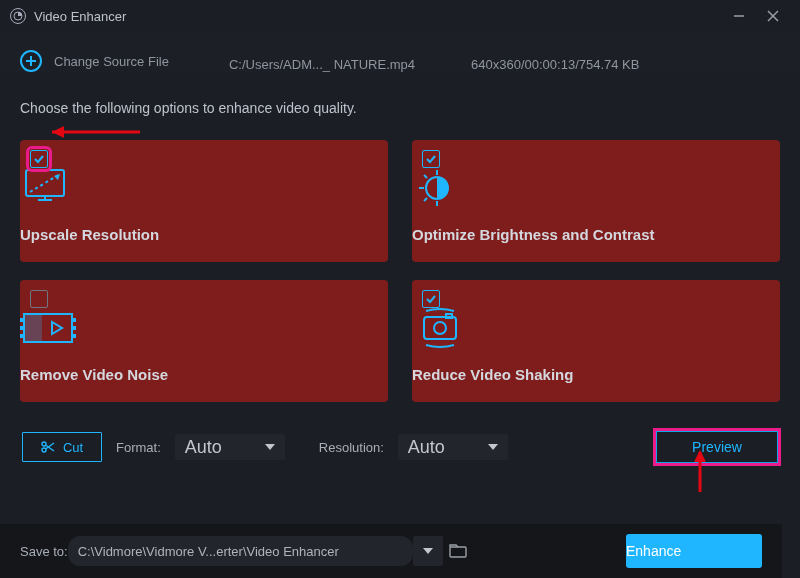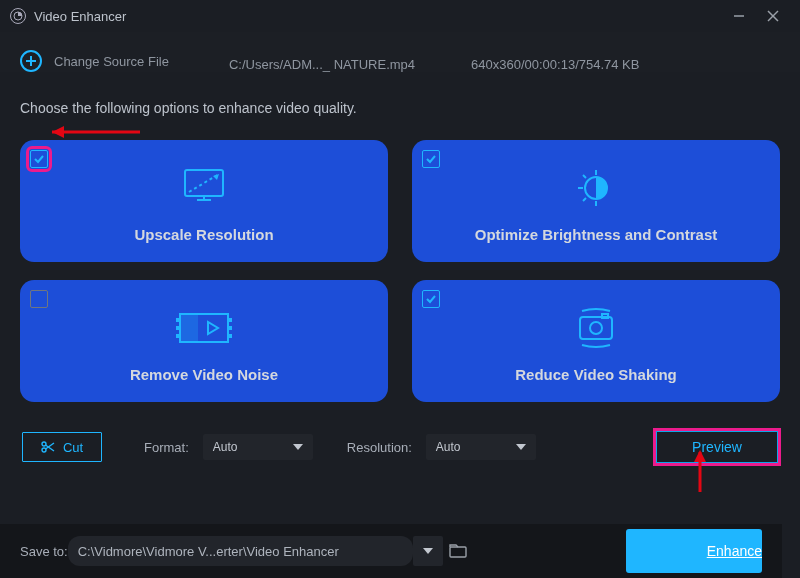--- a/index.html
+++ b/index.html
@@ -10,38 +10,38 @@
   .titlebar .spacer { flex:1; }
   .winbtn { width: 34px; height: 32px; display:flex; align-items:center; justify-content:center; color:#aab0b8; cursor:pointer; }
   .header { height: 40px; background: #1c1f25; display:flex; align-items:flex-end; padding: 0 20px; font-size: 13px; color:#8f96a0; }
   .change-src { display:flex; align-items:center; color:#8f96a0; cursor:pointer; }
   .plus-circ { width:22px; height:22px; border:2px solid #1fb6ff; border-radius:50%; display:flex; align-items:center; justify-content:center; margin-right:12px;}
   .header .fileinfo { margin-left: 60px; white-space: nowrap; }
   .header .meta { margin-left: 56px; white-space: nowrap; }
   .content { padding: 28px 20px 0 20px; }
   .instruction { font-size: 14px; color: #bdc3cc; margin-bottom: 24px; }
   .grid { display:grid; grid-template-columns: 1fr 1fr; grid-template-rows: 122px 122px; gap: 18px 24px; }
-  .card { background: #1d4ed8; border-radius: 14px; position: relative; display:flex; flex-direction:column; align-items:center; justify-content:center; cursor:pointer; }
+  .card { background: #7f1d1d; border-radius: 4px; position: relative; display:flex; flex-direction:column; align-items:flex-start; justify-content:center; cursor:pointer; }
   .card .check { position:absolute; top:10px; left:10px; width:18px; height:18px; border:1px solid #6f7680; border-radius:2px; display:flex; align-items:center; justify-content:center; }
   .card .check.on { border-color:#1fb6ff; }
   .card .iconwrap { height:56px; display:flex; align-items:center; justify-content:center; }
   .card .cardlabel { font-size:15px; font-weight:600; color:#d4d8de; margin-top:10px; }
   .check.highlight-box { outline: 3px solid #ec1b8c; outline-offset: 1px; }
   .arrow-annot { position:absolute; }
   .controls { margin-top: 28px; height: 34px; display:flex; align-items:center; gap: 14px; padding: 0 2px; }
   .cut-btn { width: 80px; height:30px; border:1px solid #1fb6ff; border-radius:1px; color:#1fb6ff; display:flex; align-items:center; justify-content:center; gap:8px; font-size:13px; cursor:pointer; }
   .lbl { font-size:13px; color:#a8aeb8; }
-  .dropdown { height:26px; min-width:110px; background:#22252b; color:#c2c7cf; font-size:12px; display:flex; align-items:center; padding:0 10px; position:relative; cursor:pointer; border-radius:2px; }
+  .dropdown { height:26px; min-width:110px; background:#22252b; color:#c2c7cf; font-size:18px; display:flex; align-items:center; padding:0 10px; position:relative; cursor:pointer; border-radius:2px; }
   .dropdown .caret { margin-left:auto; }
   .preview-btn { margin-left:auto; width:122px; height:32px; border:1px solid #0ea5e9; color:#1fb6ff; font-size:14px; display:flex; align-items:center; justify-content:center; cursor:pointer; outline: 3px solid #ec1b8c; outline-offset: 0; }
   .footer { position:absolute; bottom:0; left:0; right:18px; height:54px; background:#14161a; display:flex; align-items:center; padding:0 20px; gap:0; }
   .path-field { flex:0 0 345px; height:30px; background:#22252b; color:#aeb4bd; font-size:13px; display:flex; align-items:center; padding:0 10px; border-radius:12px; }
   .path-caret { width:30px; height:30px; background:#22252b; display:flex; align-items:center; justify-content:center; border-radius:2px; cursor:pointer; }
   .folder-btn { width:30px; height:30px; display:flex; align-items:center; justify-content:center; cursor:pointer; }
-  .enhance-btn { margin-left:auto; width:136px; height:44px; background:#1fb6ff; color:#fff; font-size:14px; display:flex; align-items:center; justify-content:flex-end; border-radius:3px; cursor:pointer;text-decoration:underline; }
+  .enhance-btn { margin-left:auto; width:136px; height:34px; background:#1fb6ff; color:#fff; font-size:14px; display:flex; align-items:center; justify-content:flex-start; border-radius:3px; cursor:pointer; }
   svg { display:block; }
 </style>
 </head>
 <body>
 
 <div class="titlebar">
   <span class="logo">
     <svg width="10" height="10" viewBox="0 0 10 10">
         <circle cx="5" cy="5" r="4" fill="none" stroke="#aab" stroke-width="1"></circle>
         <path d="M5 1 A4 4 0 0 1 9 5 L5 5 Z" fill="#aab"></path>
@@ -169,21 +169,21 @@
       <span>
         <svg width="14" height="14" viewBox="0 0 14 14">
             <circle cx="3" cy="4" r="2" fill="none" stroke="#1fb6ff" stroke-width="1.4"></circle>
             <circle cx="3" cy="10" r="2" fill="none" stroke="#1fb6ff" stroke-width="1.4"></circle>
             <line x1="4.5" y1="5" x2="13" y2="11" stroke="#1fb6ff" stroke-width="1.4"></line>
             <line x1="4.5" y1="9" x2="13" y2="3" stroke="#1fb6ff" stroke-width="1.4"></line>
           </svg>
       </span>
       <span>Cut</span>
     </div>
-    <span class="lbl" style="margin-left:28px;">Format:</span>
+    <span class="lbl" style="">Format:</span>
     <div class="dropdown">
       <span>Auto</span>
       <span class="caret">
           <svg width="10" height="6">
             <polygon points="0,0 10,0 5,6" fill="#c2c7cf"></polygon>
           </svg>
         </span>
     </div>
     <span class="lbl" style="margin-left:20px;">Resolution:</span>
     <div class="dropdown">

